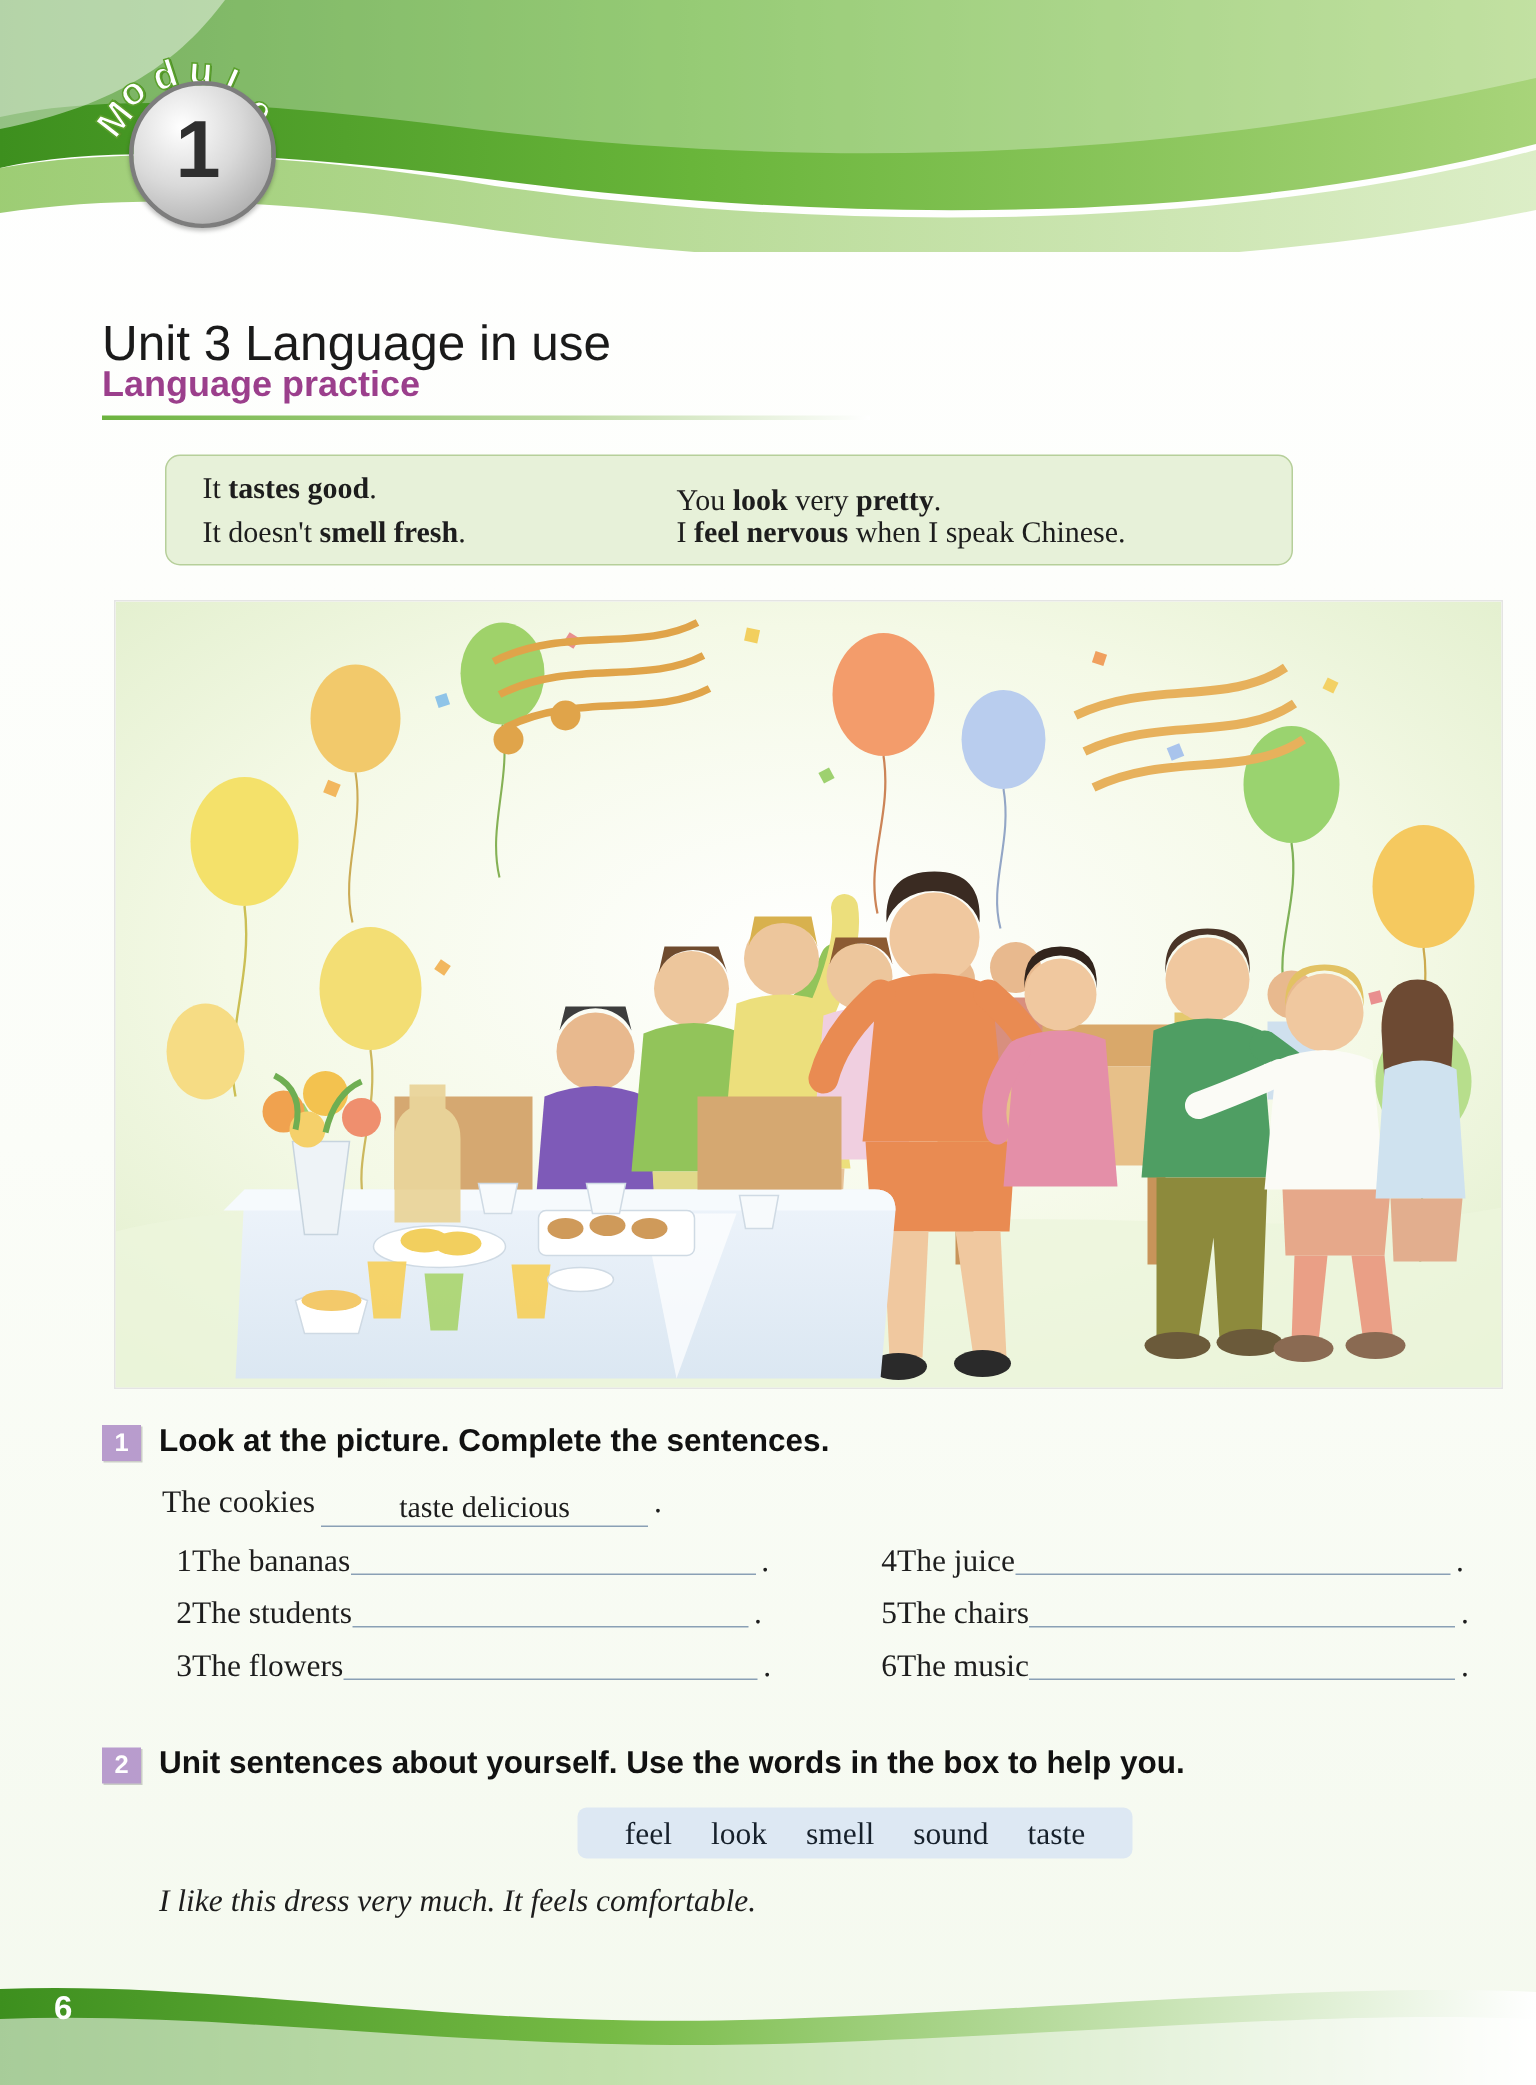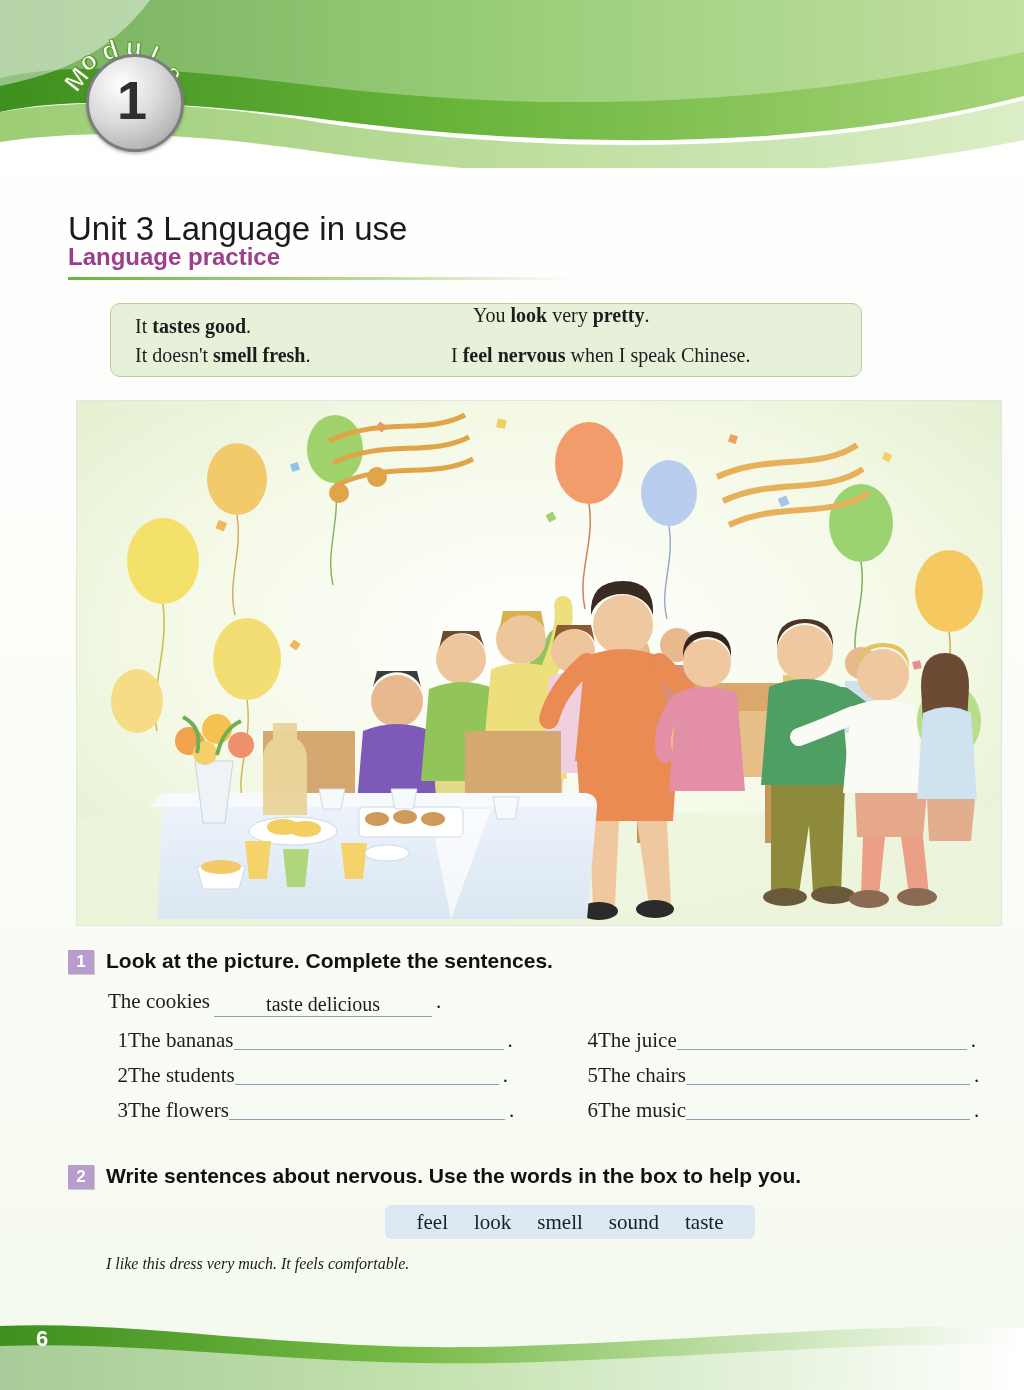--- a/index.html
+++ b/index.html
@@ -80,21 +80,21 @@
   
   .grammar-box{
     position:absolute;left:110px;top:303px;width:750px;height:72px;
     background:#e7f1d9;
     border:1px solid #b6cf9a;
     border-radius:10px;
   }
   .gb-col{position:absolute;font-size:20px;color:#1d1d1d;}
   .gb-l1{left:24px;top:11px;}
   .gb-l2{left:24px;top:40px;}
-  .gb-r1{left:340px;top:0;margin-left:22px;}
+  .gb-r1{left:340px;top:19px;}
   .gb-r2{left:340px;top:40px;}
   .gb-col b{font-weight:bold;}
 
   
   .illus{
     position:absolute;left:76px;top:400px;width:924px;height:524px;
     border:1px solid #e4e4e4;
     background:linear-gradient(180deg,#fdfdf4 0%,#f2f8e4 40%,#e9f3d6 70%,#f7fbee 100%);
     overflow:hidden;
   }
@@ -134,21 +134,21 @@
   .qrow .per{margin-left:4px;}
 
   .wordbox{
     position:absolute;left:385px;top:1205px;width:370px;height:34px;
     background:#dde8f3;border-radius:6px;
     display:flex;align-items:center;justify-content:center;gap:26px;
     font-size:21px;color:#16202b;
   }
   .example{
     position:absolute;left:106px;top:1255px;
-    font-size:16px;font-style:italic;color:#1d1d1d;
+    font-size:21px;font-style:italic;color:#1d1d1d;
   }
 
   
   .footer-bar{
     position:absolute;left:0;top:1318px;width:1024px;height:72px;overflow:hidden;
   }
   .footer-bar svg{position:absolute;left:0;top:0;}
   .page-num{
     position:absolute;left:36px;top:1326px;
     font-family:"Liberation Sans", sans-serif;
@@ -472,21 +472,21 @@
     <span class="idx">4</span><span>The juice</span><span class="line" style="width:290px;"></span><span class="per">.</span>
   </div>
   <div class="qrow" style="left:578px;top:1063px;">
     <span class="idx">5</span><span>The chairs</span><span class="line" style="width:284px;"></span><span class="per">.</span>
   </div>
   <div class="qrow" style="left:578px;top:1098px;">
     <span class="idx">6</span><span>The music</span><span class="line" style="width:284px;"></span><span class="per">.</span>
   </div>
 
   <div class="ex-num" style="left:68px;top:1165px;">2</div>
-  <div class="ex-text" style="left:106px;top:1164px;">Write sentences about nervous. Use the words in the box to help you.</div>
+  <div class="ex-text" style="left:106px;top:1164px;">Unit sentences about yourself. Use the words in the box to help you.</div>
 
   <div class="wordbox">
     <span>feel</span>
     <span>look</span>
     <span>smell</span>
     <span>sound</span>
     <span>taste</span>
   </div>
 
   <div class="example">I like this dress very much. It feels comfortable.</div>

